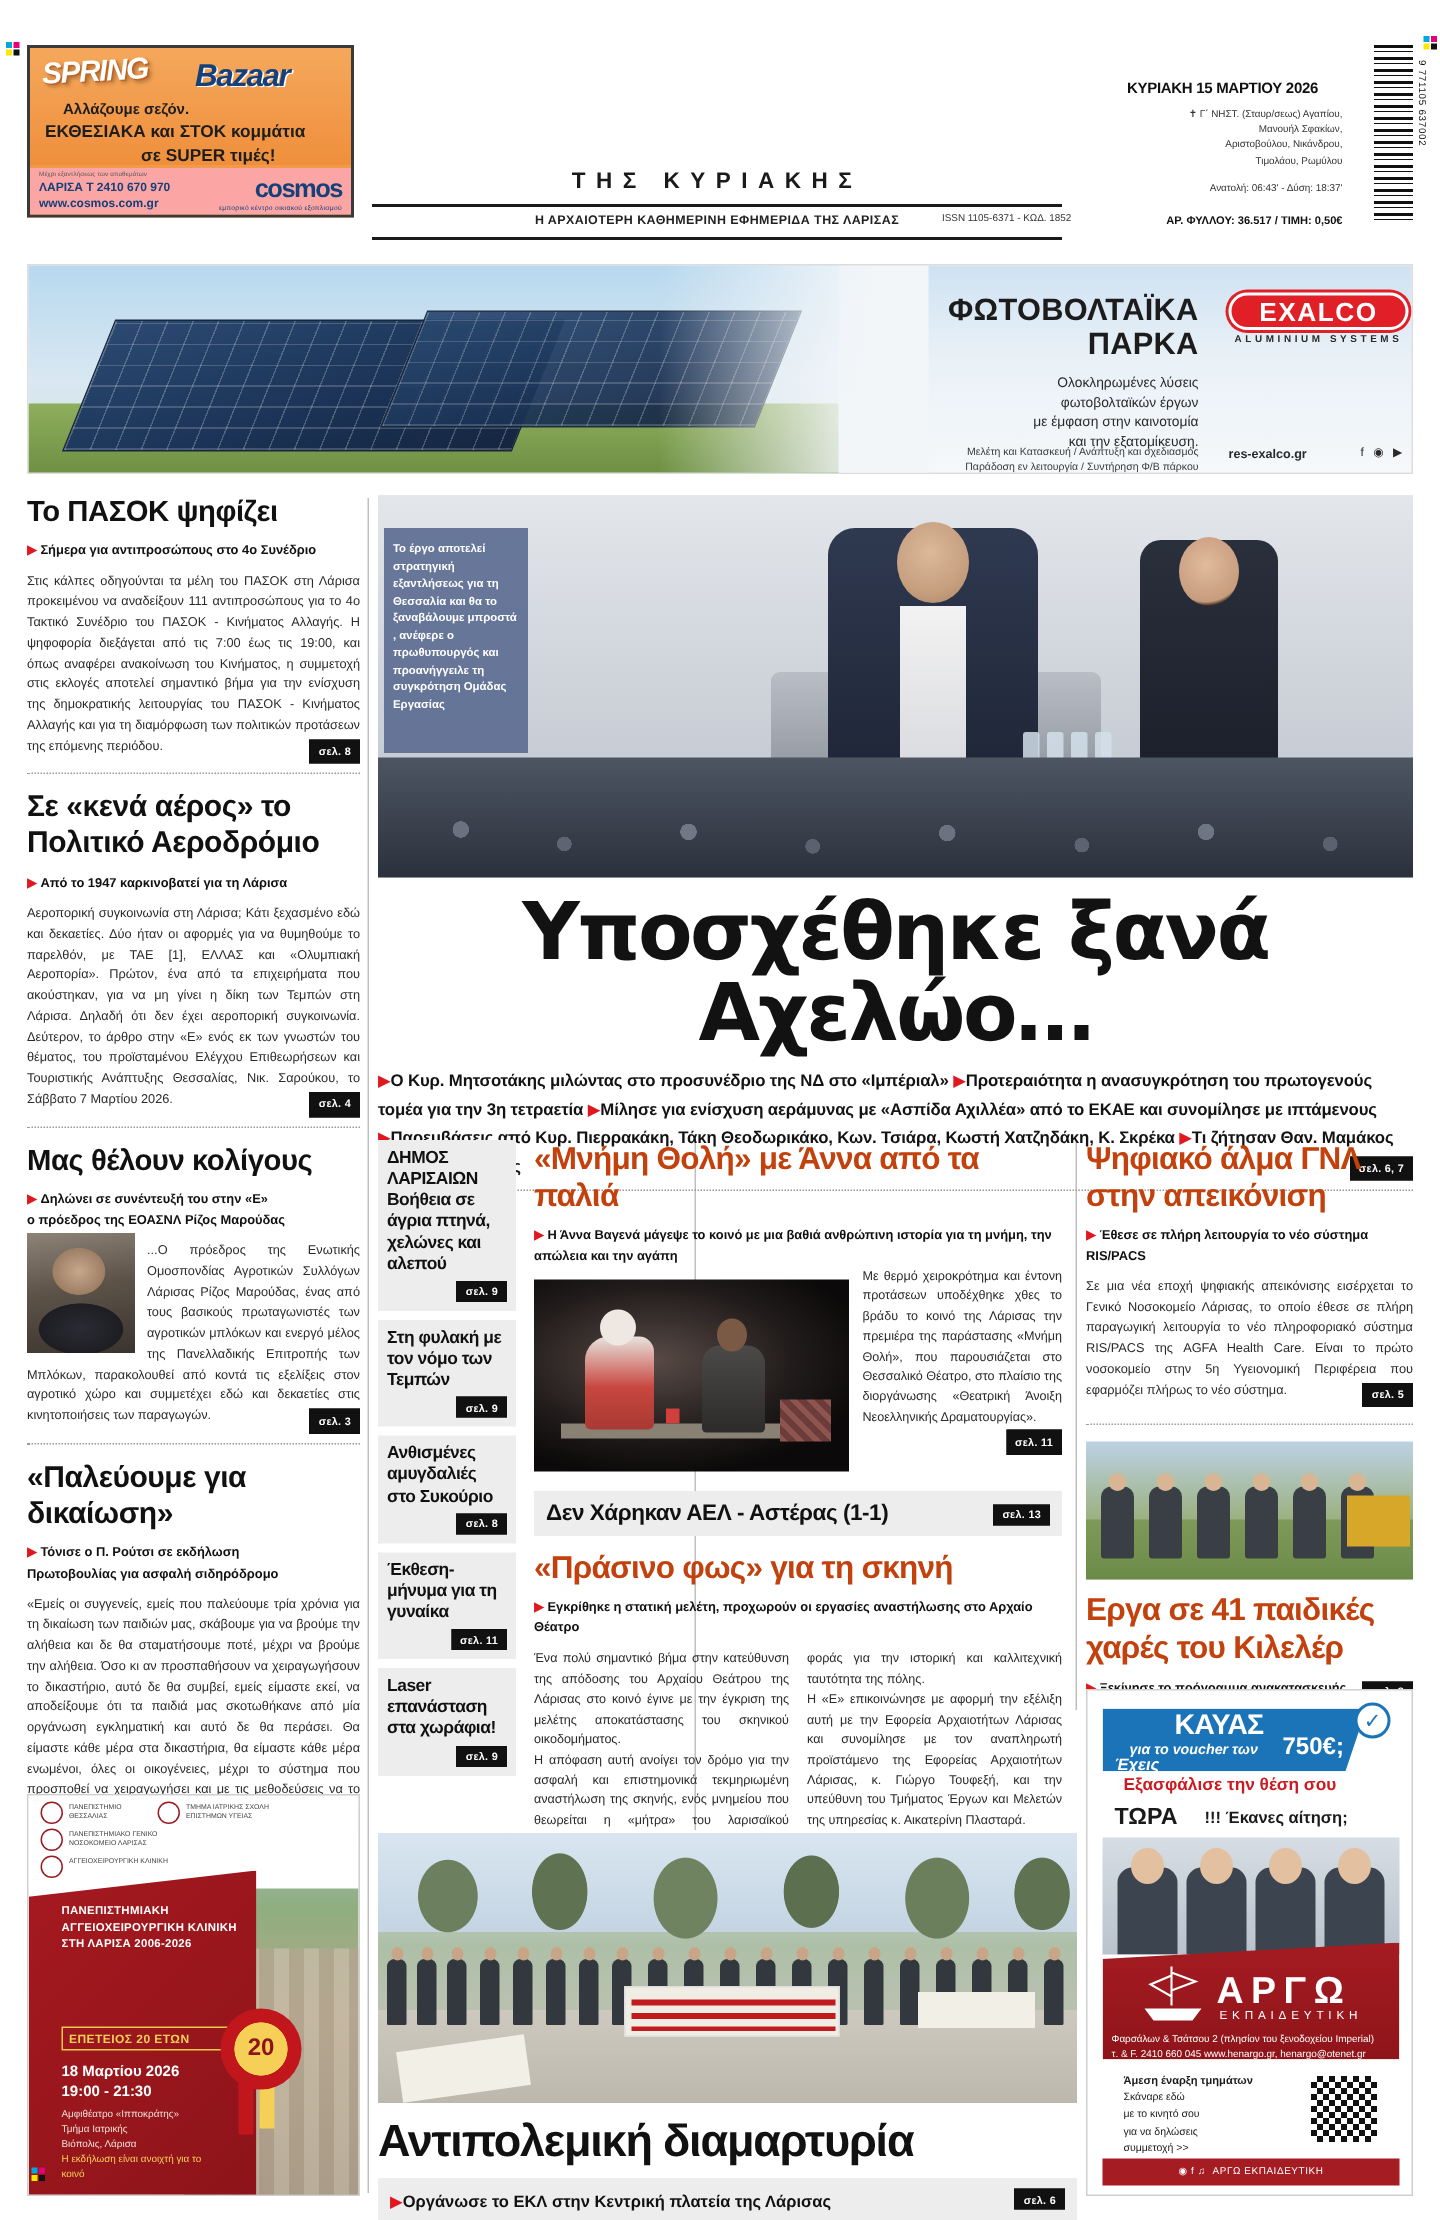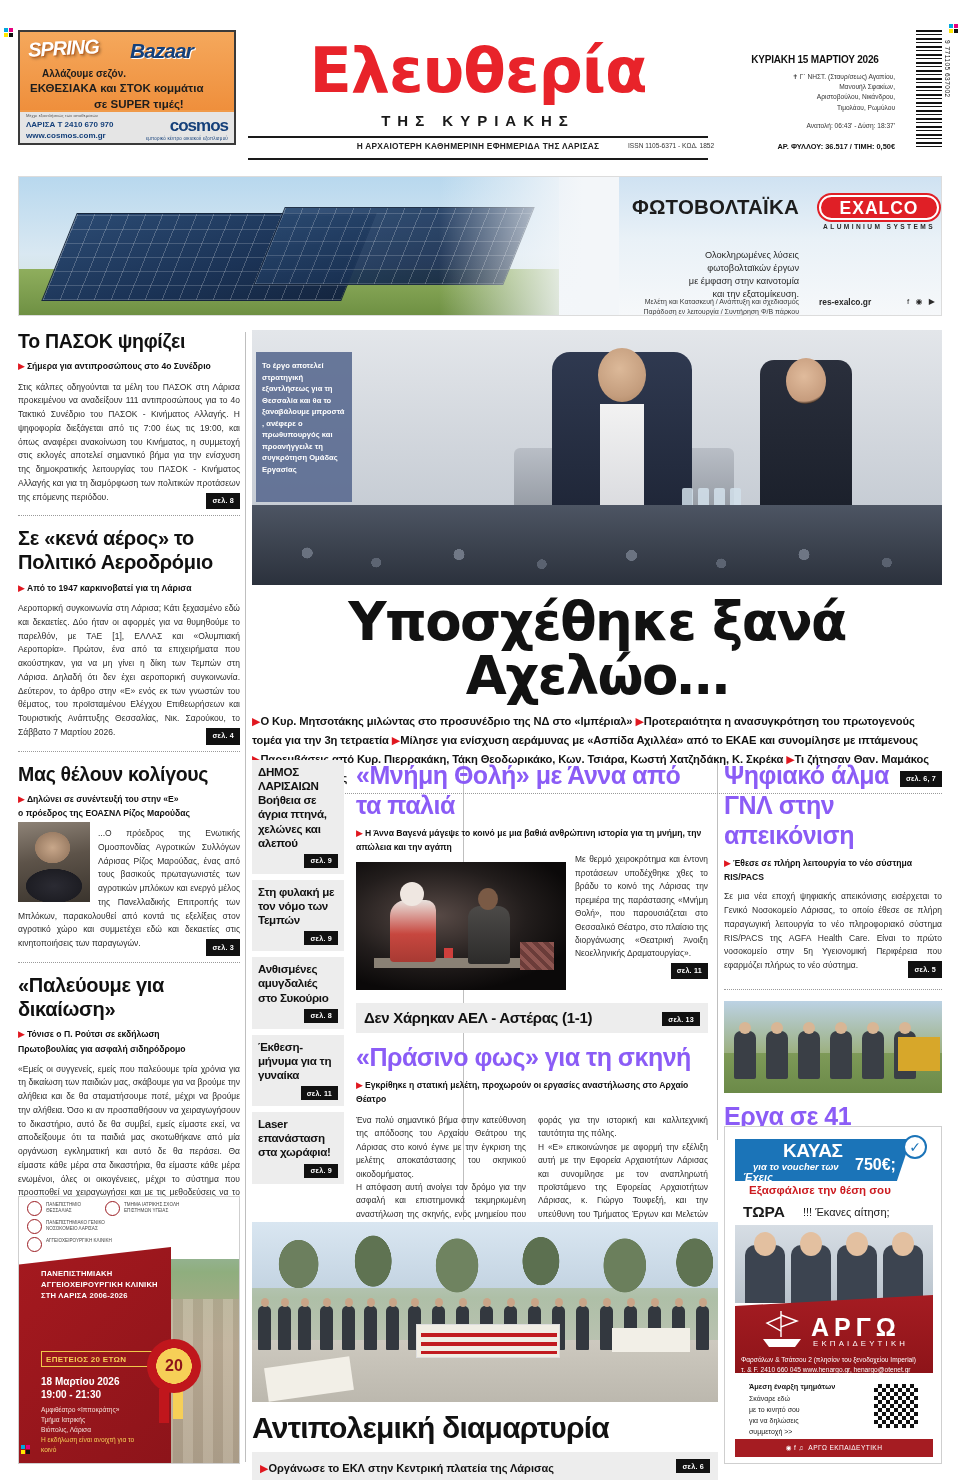--- a/index.html
+++ b/index.html
@@ -29,21 +29,21 @@
     transform: rotate(-3deg);
   }
   .mh-ad .bz-bazaar {
     position:absolute; left:110px; top:7px; font-size:21px; font-weight:900;
     font-style:italic; color:#15407a; letter-spacing:-1px;
     text-shadow: 1px 1px 0 #fff;
   }
   .mh-ad .bz-l1 { position:absolute; left:22px; top:36px; font-size:10px; font-weight:700; color:#1d1d1d; }
   .mh-ad .bz-l2 { position:absolute; left:10px; top:50px; font-size:11.5px; font-weight:800; color:#1d1d1d; }
   .mh-ad .bz-l3 { position:absolute; left:74px; top:66px; font-size:11.5px; font-weight:800; color:#1d1d1d; }
-  .mh-ad .bz-bot { position:absolute; left:0; top:80px; width:100%; height:35px; background:#e5e5e5; }
+  .mh-ad .bz-bot { position:absolute; left:0; top:80px; width:100%; height:35px; background:#fca5a5; }
   .mh-ad .bz-tiny { position:absolute; left:6px; top:1px; font-size:4.2px; color:#555; letter-spacing:.1px; }
   .mh-ad .bz-city { position:absolute; left:6px; top:8px; font-size:8px; font-weight:800; color:#15407a; }
   .mh-ad .bz-www { position:absolute; left:6px; top:19px; font-size:8px; font-weight:700; color:#15407a; }
   .mh-ad .bz-cosmos { position:absolute; right:6px; top:4px; font-size:17px; font-weight:900; color:#15407a; letter-spacing:-1px; }
   .mh-ad .bz-cosmos-sub { position:absolute; right:6px; top:24px; font-size:4.5px; color:#15407a; letter-spacing:.2px;}
 
   .mh-logo {
     position:absolute; left:248px; top:40px; width:460px;
     text-align:center; color:#e8232a;
     font-size:62px; font-weight:900; letter-spacing:-1px; line-height:1;
@@ -180,21 +180,21 @@
   .hrule { border-top:1.6px dotted #9a9a9a; margin-top:6px; }
 
   
   .lowgrid { position:absolute; left:252px; top:760px; width:690px; }
   .briefs { position:absolute; left:0; top:0; width:92px; }
   .brief { background:#ededed; padding:5px 6px 6px 6px; margin-bottom:6px; position:relative; }
   .brief .bt { font-size:11.6px; font-weight:700; line-height:1.22; color:#111; letter-spacing:-.3px; }
   .brief .sel { float:right; margin-top:4px; }
 
   .midcol { position:absolute; left:104px; top:0; width:352px; }
-  .hl2 { font-size:25px; font-weight:800; line-height:1.2; letter-spacing:-.5px; color:#8b5cf6; }
+  .hl2 { font-size:21px; font-weight:800; line-height:1.2; letter-spacing:-.5px; color:#c2410c; }
   .theater-photo { width:210px; height:128px; float:left; margin:9px 9px 6px 0;
     background: radial-gradient(ellipse 70% 60% at 38% 42%, #584a46 0%, #221d1c 62%, #0b0909 100%); position:relative; overflow:hidden;}
   .theater-photo .bench { position:absolute; left:18px; bottom:22px; width:178px; height:10px; background:#8a8175; }
   .theater-photo .w1 { position:absolute; left:34px; bottom:28px; width:46px; height:62px;
     background: linear-gradient(180deg,#e8e2dd 0%, #c7473f 55%, #a83a33 100%); border-radius:16px 10px 4px 4px; }
   .theater-photo .w1h { position:absolute; left:44px; bottom:84px; width:24px; height:24px; border-radius:50%; background:#efe7e1; }
   .theater-photo .m1 { position:absolute; left:112px; bottom:26px; width:42px; height:58px;
     background: linear-gradient(180deg,#4c4a48 0%, #2c2b2a 100%); border-radius:12px 12px 3px 3px; }
   .theater-photo .m1h { position:absolute; left:122px; bottom:80px; width:20px; height:22px; border-radius:50%; background:#7a5a45; }
   .theater-photo .cup { position:absolute; left:88px; bottom:32px; width:9px; height:10px; background:#cf3f3c; }
@@ -253,21 +253,21 @@
     clip-path: polygon(0 0, 100% 0, 92% 100%, 0 100%); }
   .ad-right .k1 { position:absolute; left:18px; top:16px; font-size:11px; font-weight:800; color:#fff; font-style:italic;margin-top:28px; }
   .ad-right .k2 { position:absolute; left:58px; top:13px; font-size:19px; font-weight:900; color:#fff; letter-spacing:-.5px; }
   .ad-right .k3 { position:absolute; left:28px; top:34px; font-size:9.5px; font-weight:700; color:#fff; font-style:italic;}
   .ad-right .k4 { position:absolute; left:130px; top:29px; font-size:16px; font-weight:900; color:#fff; }
   .ad-right .check { position:absolute; right:14px; top:8px; width:24px; height:24px; border-radius:50%;
     border:2.5px solid #1b74b8; color:#1b74b8; font-size:14px; font-weight:900; text-align:center; line-height:21px; background:#fff;}
   .ad-right .white { position:absolute; left:10px; top:54px; width:198px; height:42px; background:#fff; }
   .ad-right .r1 { position:absolute; left:24px; top:57px; font-size:11.5px; font-weight:800; color:#cc1b20; }
   .ad-right .r2 { position:absolute; left:18px; top:76px; font-size:15.5px; font-weight:900; color:#1a1a1a; }
-  .ad-right .r3 { position:absolute; left:78px; top:79px; font-size:11px; font-weight:400; color:#1a1a1a; }
+  .ad-right .r3 { position:absolute; left:78px; top:79px; font-size:11px; font-weight:700; color:#1a1a1a; }
   .ad-right .people { position:absolute; left:10px; top:98px; width:198px; height:78px;
     background: linear-gradient(180deg,#d6dde4 0%, #b9c3cc 100%); overflow:hidden;}
   .ad-right .people i { position:absolute; bottom:0; width:40px; height:58px; background:#3c4450; border-radius:10px 10px 0 0; }
   .ad-right .people i::after { content:""; position:absolute; left:9px; top:-13px; width:22px; height:24px; border-radius:50%; background:#e3c0a0; }
   .ad-right .redpanel2 { position:absolute; left:10px; top:168px; width:198px; height:78px;
     background: linear-gradient(180deg,#a51c22 0%, #8e1419 100%);
     clip-path: polygon(0 14%, 100% 0, 100% 100%, 0 100%); }
   .ad-right .argo { position:absolute; left:86px; top:186px; font-size:25px; font-weight:700; color:#fff; letter-spacing:5px; }
   .ad-right .argosub { position:absolute; left:88px; top:212px; font-size:7.8px; color:#fff; letter-spacing:3.2px; }
   .ad-right .ship { position:absolute; left:34px; top:182px; width:46px; height:40px; }
@@ -333,21 +333,20 @@
       </div>
       <div class="bz-bot">
         <div class="bz-tiny">Μέχρι εξαντλήσεως των αποθεμάτων</div>
         <div class="bz-city">ΛΑΡΙΣΑ  Τ 2410 670 970</div>
         <div class="bz-www">www.cosmos.com.gr</div>
         <div class="bz-cosmos">cosmos</div>
         <div class="bz-cosmos-sub">εμπορικό κέντρο οικιακού εξοπλισμού</div>
       </div>
     </div>
 
-    <div class="mh-logo">Ελευθερία</div>
     <div class="mh-sub">ΤΗΣ ΚΥΡΙΑΚΗΣ</div>
     <div class="mh-rule1"></div>
     <div class="mh-tag">Η ΑΡΧΑΙΟΤΕΡΗ ΚΑΘΗΜΕΡΙΝΗ ΕΦΗΜΕΡΙΔΑ ΤΗΣ ΛΑΡΙΣΑΣ</div>
     <div class="mh-issn">ISSN 1105-6371 - ΚΩΔ. 1852</div>
     <div class="mh-rule2"></div>
 
     <div class="mh-date">ΚΥΡΙΑΚΗ 15 ΜΑΡΤΙΟΥ 2026</div>
     <div class="mh-saints" style="white-space:pre-line">✝ Γ΄ ΝΗΣΤ. (Σταυρ/σεως) Αγαπίου,
 Μανουήλ Σφακίων,
 Αριστοβούλου, Νικάνδρου,
@@ -372,20 +371,21 @@
       <div class="grass"></div>
       <div class="panel pv1">
           <div class="pvgrid"></div>
         </div>
       <div class="panel pv2">
           <div class="pvgrid"></div>
         </div>
     </div>
     <div class="fade"></div>
     <div class="ex-t1">ΦΩΤΟΒΟΛΤΑΪΚΑ</div>
+    <div class="ex-t2">ΠΑΡΚΑ</div>
     <div class="ex-body" style="white-space:pre-line">Ολοκληρωμένες λύσεις
 φωτοβολταϊκών έργων
 με έμφαση στην καινοτομία
 και την εξατομίκευση.</div>
     <div class="ex-foot" style="white-space:pre-line">Μελέτη και Κατασκευή / Ανάπτυξη και σχεδιασμός
 Παράδοση εν λειτουργία / Συντήρηση Φ/Β πάρκου</div>
     <div class="ex-logo">EXALCO</div>
     <div class="ex-logo-sub">ALUMINIUM SYSTEMS</div>
     <div class="ex-url">res-exalco.gr</div>
     <div class="ex-social">f ◉ ▶</div>

